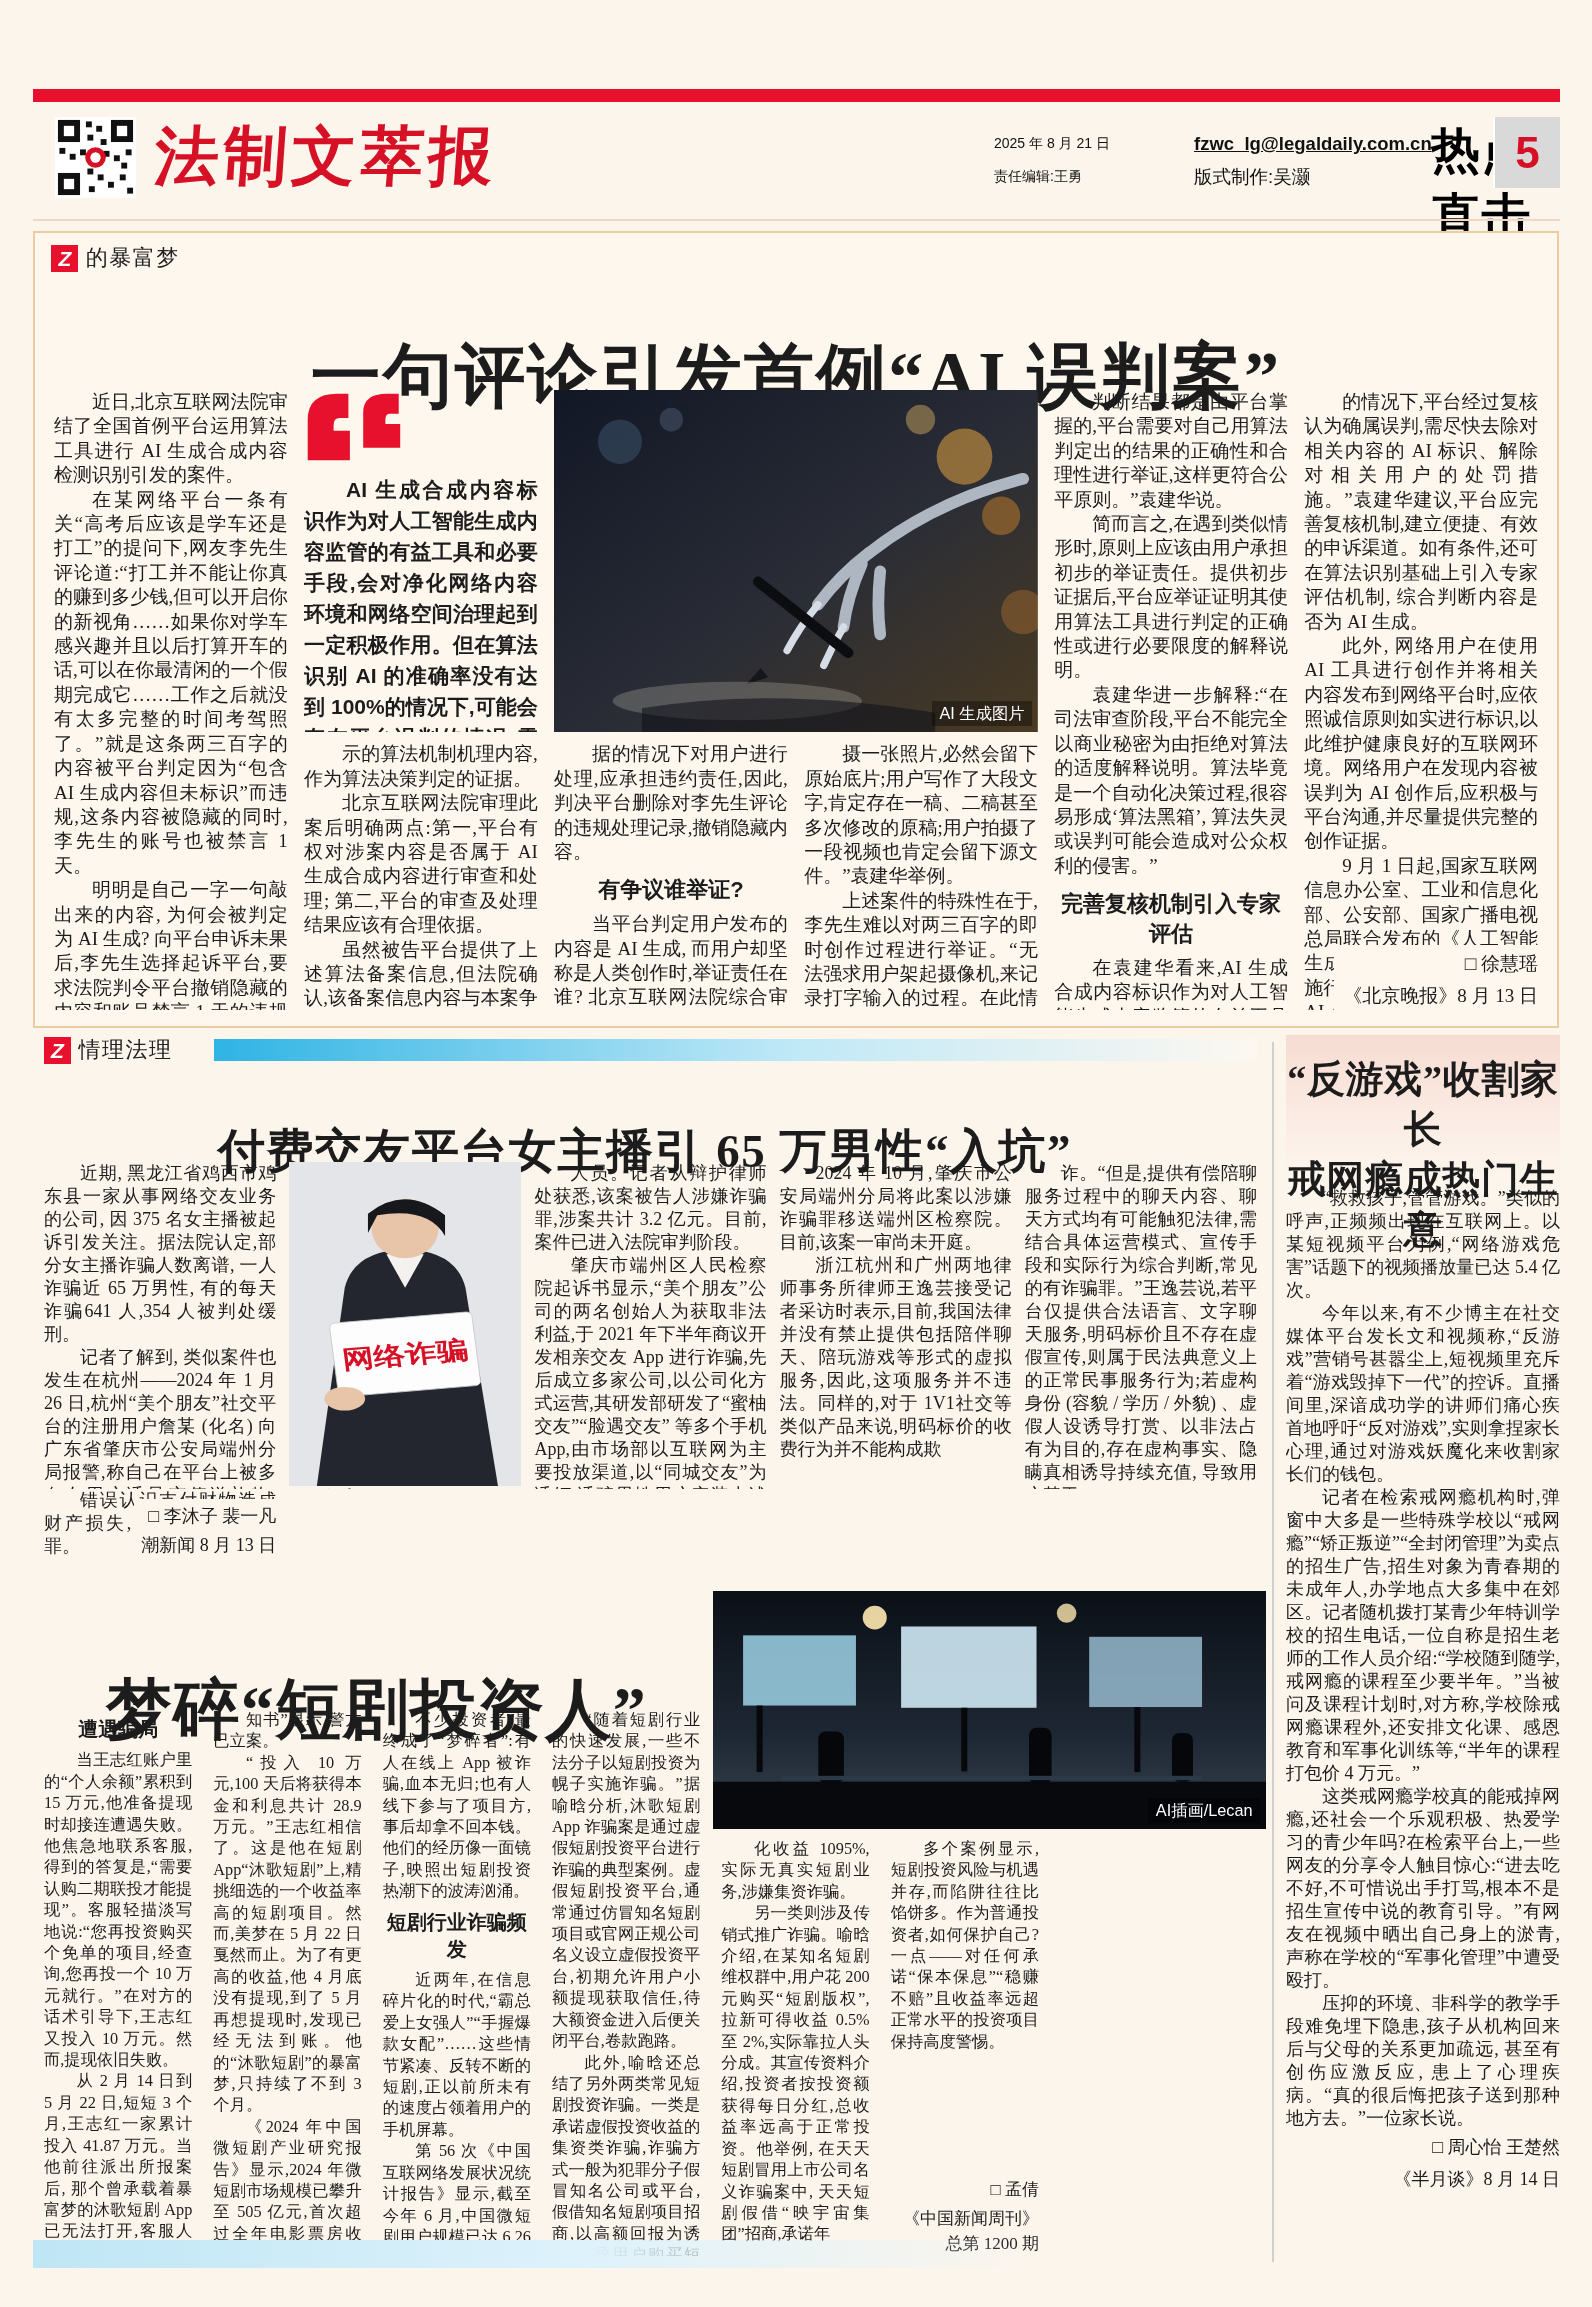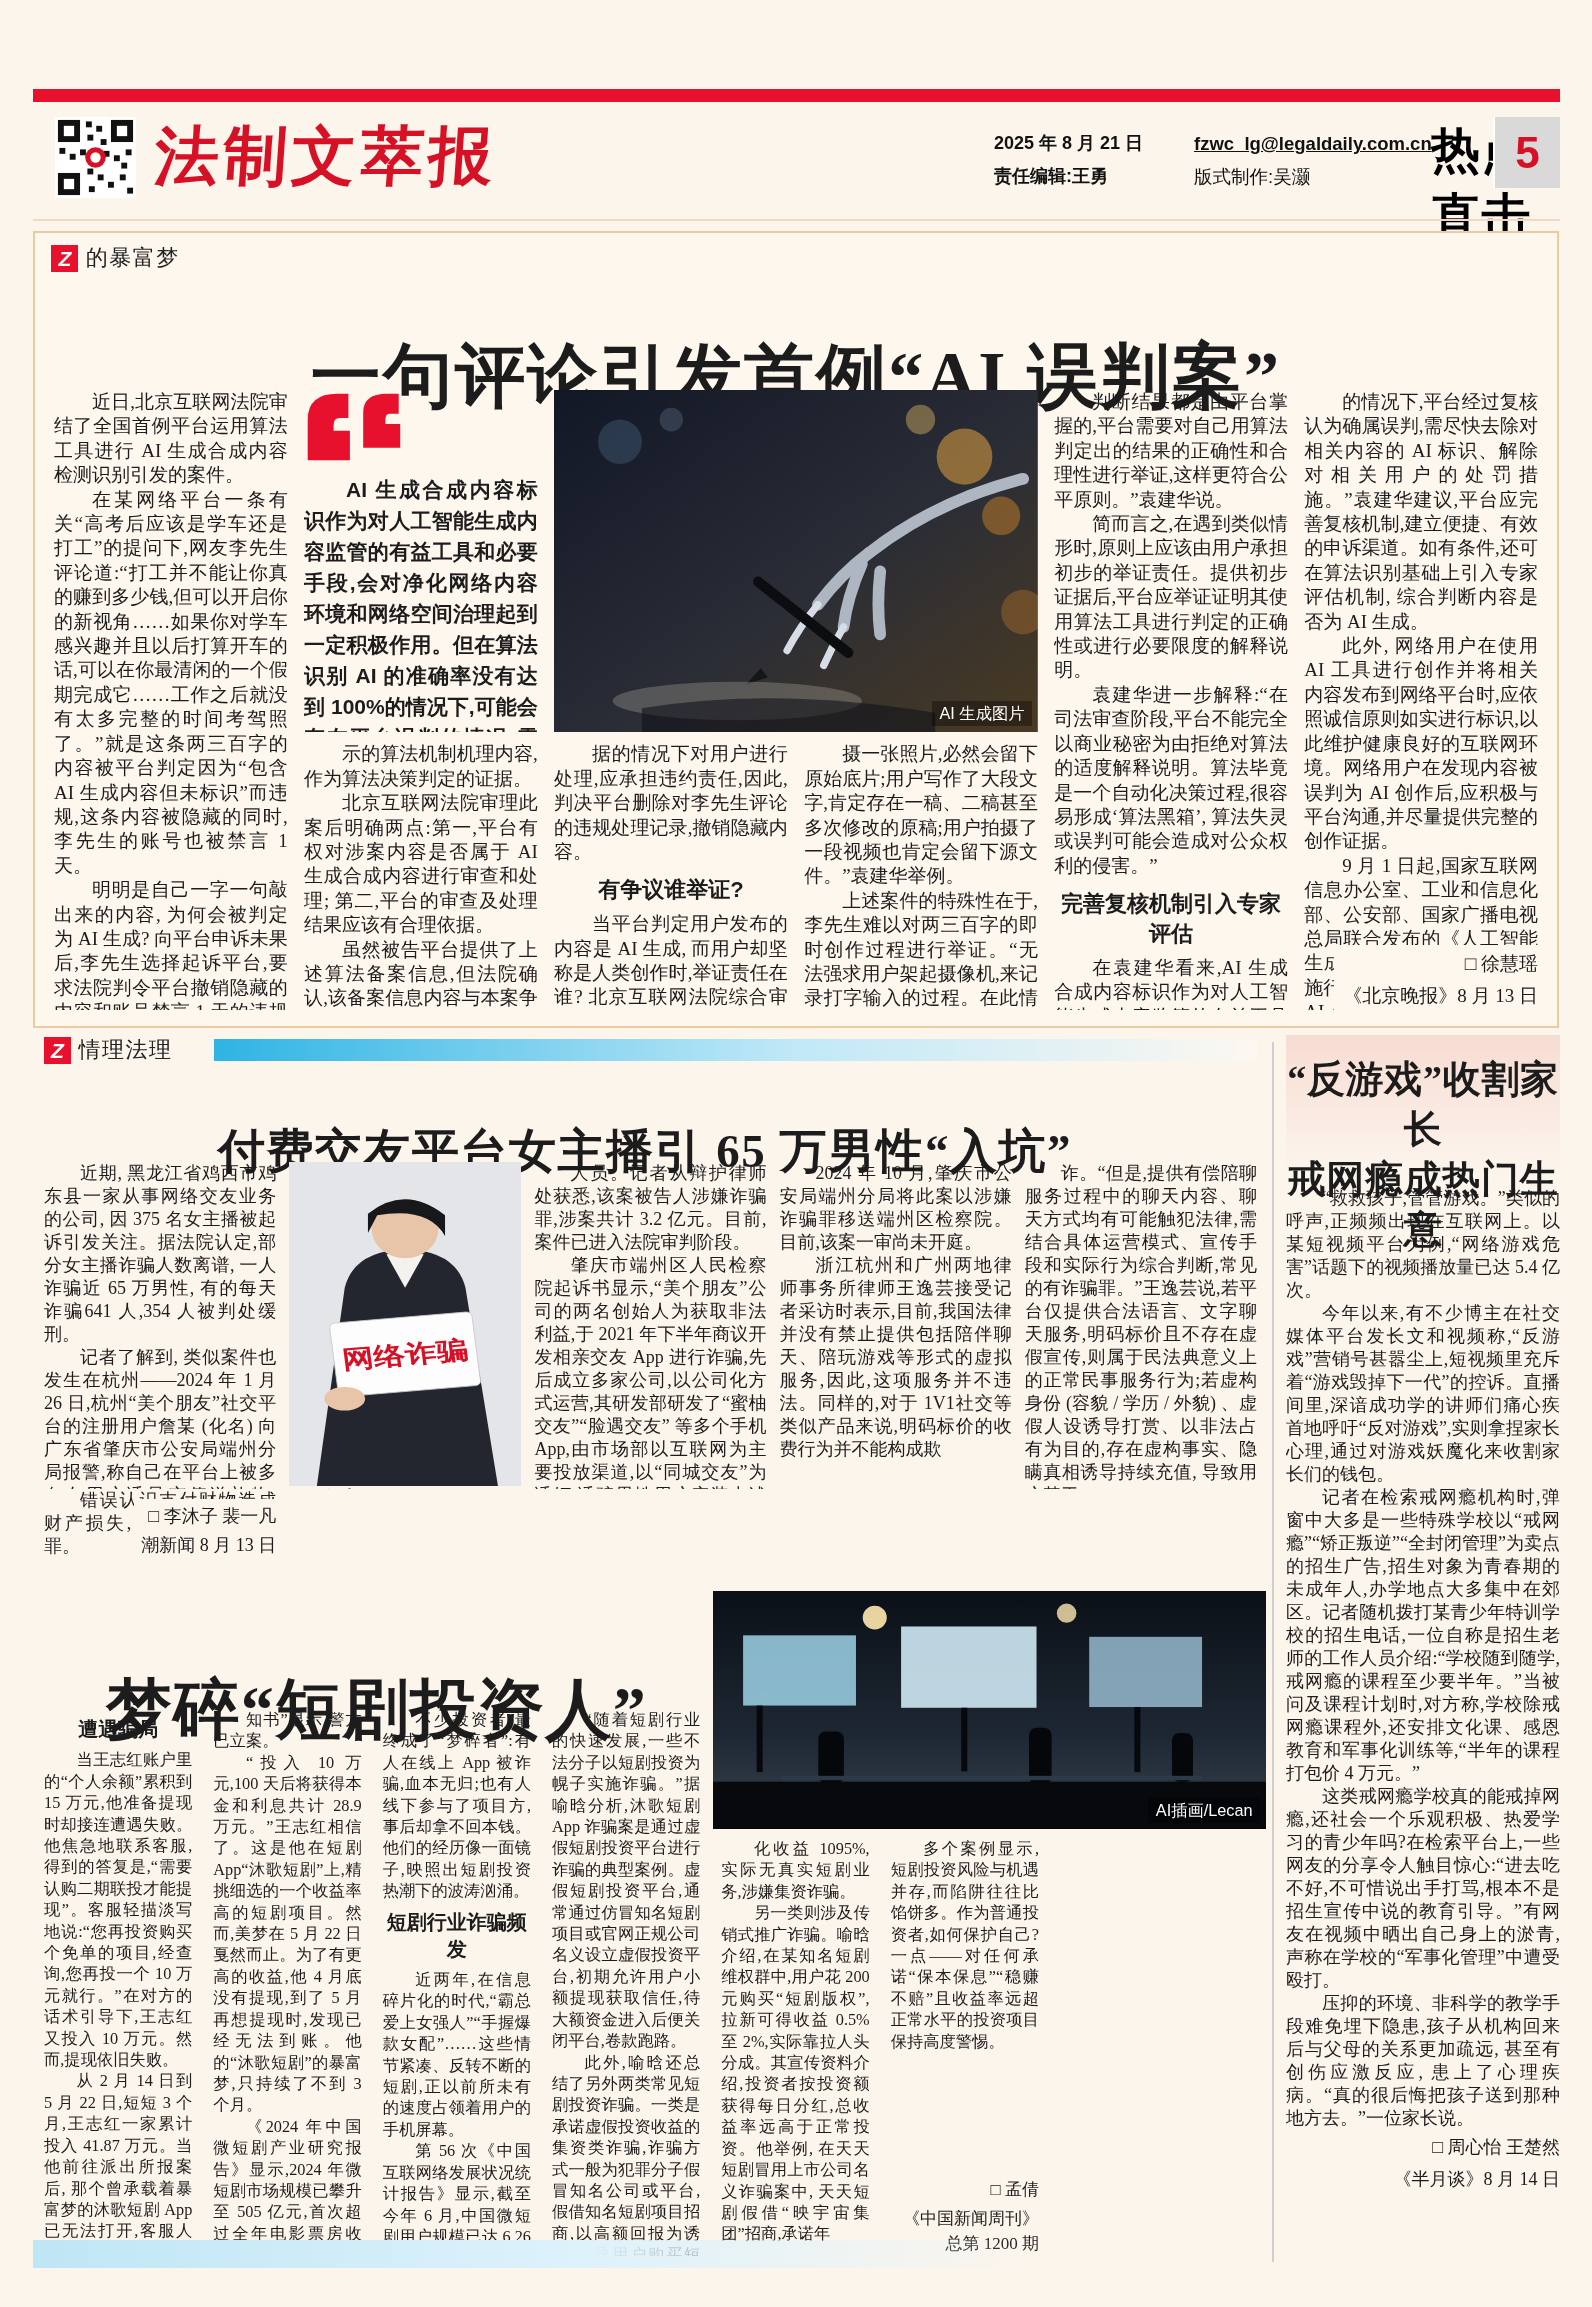--- a/index.html
+++ b/index.html
@@ -3,21 +3,21 @@
 <meta charset="utf-8">
 <style>
   html,body{margin:0;padding:0;}
   body{width:1593px;background:#f6ece1;font-family:"Liberation Serif",serif;color:#1c1c1c;}
   .sheet{position:relative;width:1593px;height:2307px;background:#fcf5ec;overflow:hidden;}
   
   .redbar{position:absolute;left:33px;top:89px;width:1527px;height:12.6px;background:#e8112d;}
   .hrow{position:absolute;left:33px;top:111px;width:1527px;height:100px;}
   .qr{position:absolute;left:22px;top:6px;width:81px;height:81px;}
   .paperlogo{position:absolute;left:122px;top:1.5px;font-size:64px;font-weight:900;color:#d61126;letter-spacing:4.4px;transform:skewX(-4deg);font-family:"Liberation Serif",serif;}
-  .meta1{position:absolute;left:961px;top:16.3px;width:177px;font-family:"Liberation Sans",sans-serif;font-size:18px;line-height:33px;color:#111;font-weight:bold;}
+  .meta1{position:absolute;left:961px;top:16.3px;width:177px;font-family:"Liberation Sans",sans-serif;font-size:14px;line-height:33px;color:#111;}
   .meta2{position:absolute;left:1161px;top:16.3px;width:244px;font-family:"Liberation Sans",sans-serif;font-size:18.5px;line-height:33px;color:#111;}
   .meta2 .mail{text-decoration:underline;font-weight:bold;}
   .secname{position:absolute;left:1398px;top:7.4px;font-family:"Liberation Sans",sans-serif;font-weight:900;font-size:49px;letter-spacing:1.5px;color:#000;}
   .pgbox{position:absolute;right:0;top:6px;width:65px;height:71px;background:#d9d9d9;border-left:2.2px solid #fff;text-align:center;line-height:71px;font-size:44px;font-weight:bold;color:#d61126;font-family:"Liberation Sans",sans-serif;}
   .pinkline{position:absolute;left:33px;top:219px;width:1527px;height:2.2px;background:#f2d8c3;}
   
   .kick{display:flex;align-items:center;gap:7.4px;}
   .zbox{width:27px;height:27px;background:#e8112d;color:#fff;font-family:"Liberation Sans",sans-serif;font-weight:900;font-style:italic;font-size:21px;line-height:27px;text-align:center;flex:0 0 auto;}
   .klabel{font-size:22px;font-family:"Liberation Serif",serif;color:#222;letter-spacing:1.5px;white-space:nowrap;}
   

